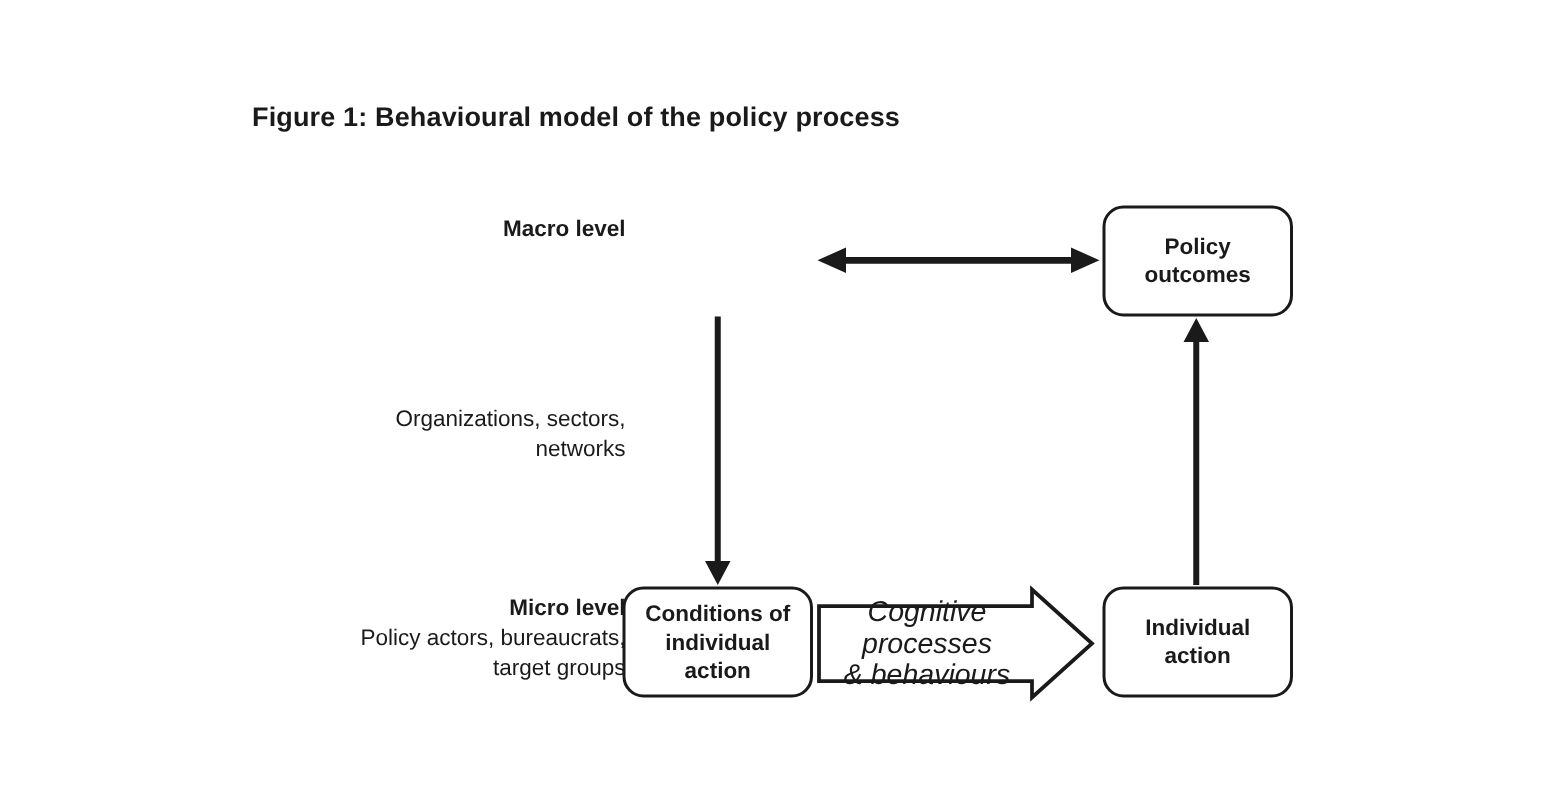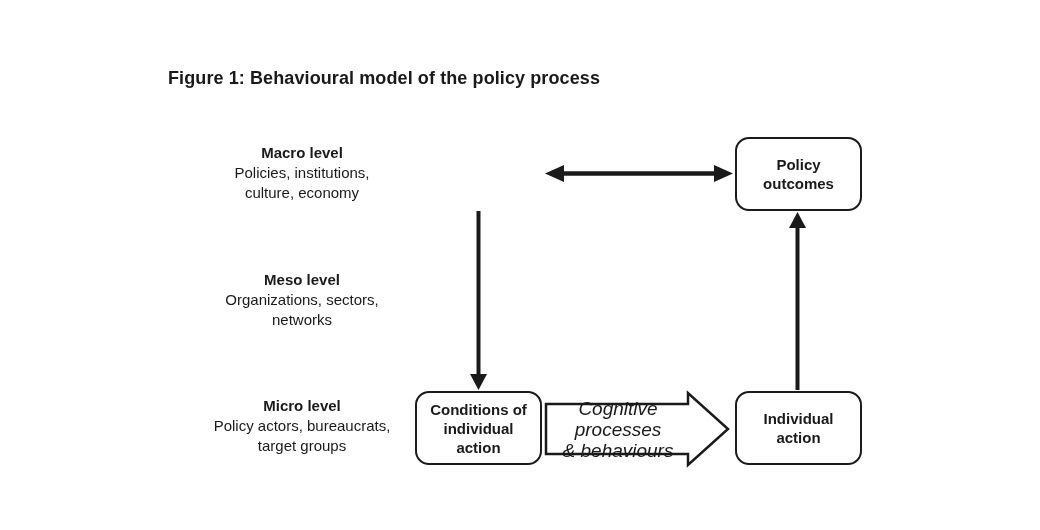--- a/index.html
+++ b/index.html
@@ -20,23 +20,23 @@
     position: absolute;
     left: 168px;
     top: 68px;
     font-size: 18px;
     font-weight: bold;
     letter-spacing: 0.1px;
     white-space: nowrap;
   }
   .level-group {
     position: absolute;
-    left: 170px;
+    left: 153px;
     width: 264px;
-    text-align: center;
+    text-align: right;
   }
   .level-group .level-name {
     font-size: 15px;
     font-weight: bold;
     line-height: 20px;
   }
   .level-group .level-desc {
     font-size: 15px;
     line-height: 20px;
     white-space: pre-line;
@@ -93,26 +93,23 @@
 </style>
 </head>
 <body>
 
 <div class="canvas">
 
   <div class="figure-title">Figure 1: Behavioural model of the policy process</div>
 
   <div class="level-group level-macro">
     <div class="level-name">Macro level</div>
-    <div class="level-desc">Policies, institutions,
-culture, economy</div>
   </div>
 
   <div class="level-group level-meso">
-    <div class="level-name">Meso level</div>
     <div class="level-desc">Organizations, sectors,
 networks</div>
   </div>
 
   <div class="level-group level-micro">
     <div class="level-name">Micro level</div>
     <div class="level-desc">Policy actors, bureaucrats,
 target groups</div>
   </div>
 

